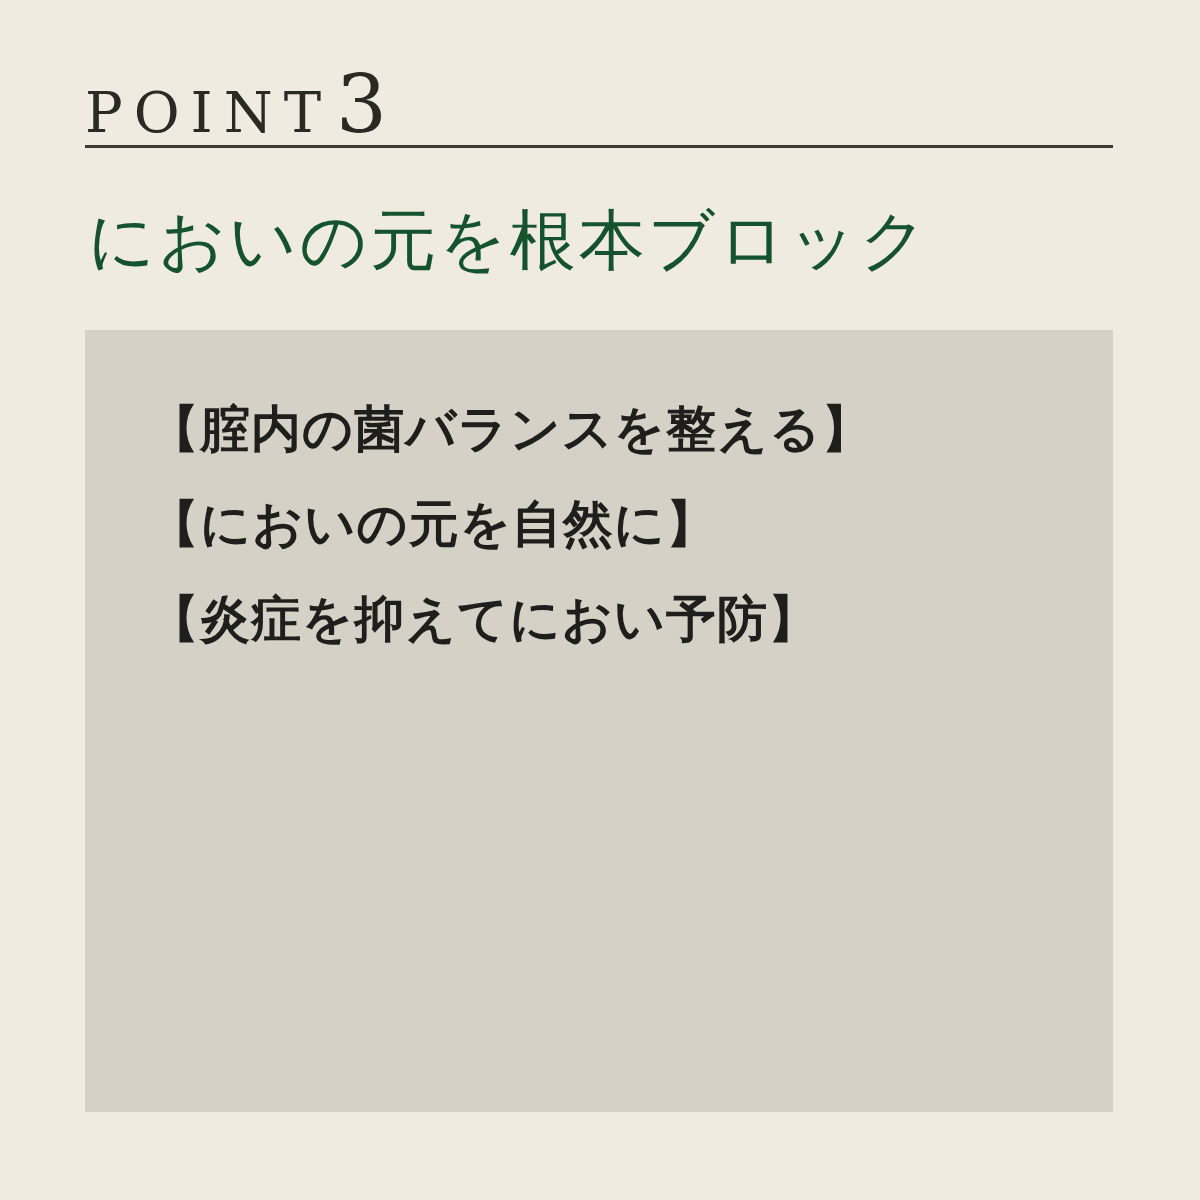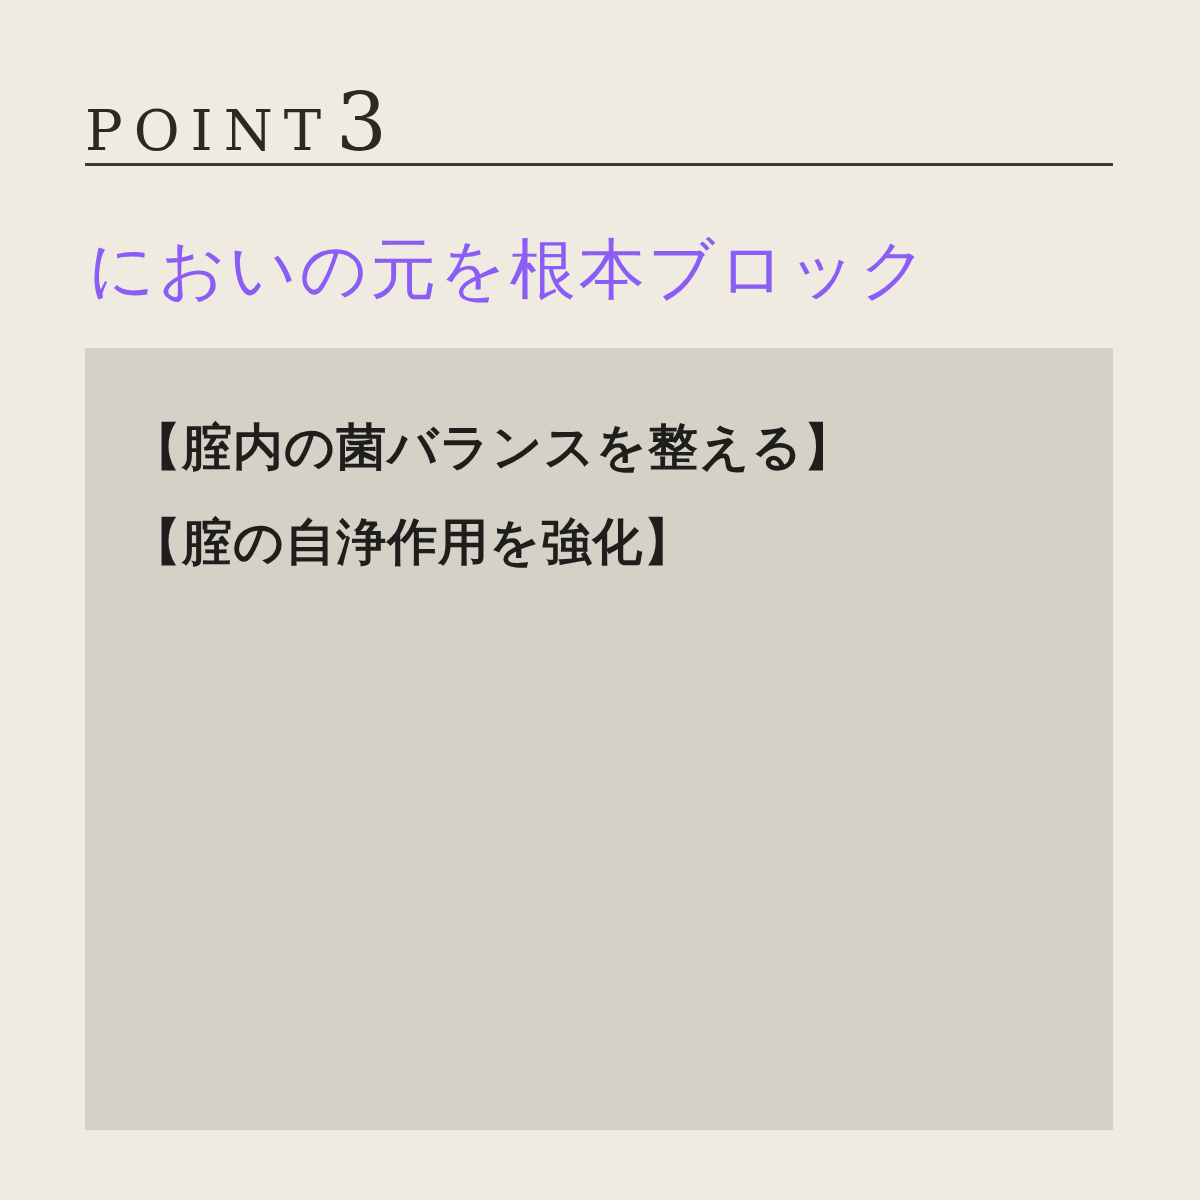--- a/index.html
+++ b/index.html
@@ -10,21 +10,20 @@
     width: 1200px;
     height: 1200px;
     position: relative;
     background: #efebe0;
     overflow: hidden;
     font-family: "Liberation Sans", sans-serif;
   }
   .canvas {
     position: absolute;
     inset: 0;
-    margin-top: 18px;
   }
 
   
   .point-header {
     position: absolute;
     left: 85px;
     top: 58px;
     display: flex;
     align-items: baseline;
     color: #2a2923;
@@ -46,41 +45,41 @@
     top: 145px;
     width: 1028px;
     height: 3px;
     background: #3b3931;
   }
 
   
   .main-title {
     position: absolute;
     left: 88px;
-    top: 214px;
+    top: 198px;
     width: 1060px;
-    font-family: Liberation Mono, monospace;
+    font-family: Liberation Serif, serif;
     font-size: 66px;
     font-weight: 500;
     letter-spacing: 3px;
-    color: #8b5cf6;
+    color: #14532d;
     line-height: 1.3;
     white-space: nowrap;
   }
 
   
   .content-box {
     position: absolute;
     left: 85px;
     top: 330px;
     width: 1028px;
     height: 782px;
     background: #d6d1c6;
     box-sizing: border-box;
-    padding: 52px 55px 0 46px;
+    padding: 52px 55px 0 64px;
   }
   .line {
     line-height: 95px;
     white-space: nowrap;
   }
   .section-heading {
     font-size: 50px;
     font-weight: 700;
     letter-spacing: 1px;
     color: #1e1e1c;
@@ -104,18 +103,19 @@
   </div>
 
   <div class="header-rule"></div>
 
   <div class="main-title">においの元を根本ブロック</div>
 
   <div class="content-box">
 
     <div class="line section-heading">【腟内の菌バランスを整える】</div>
 
-    <div class="line section-heading">【腟の自浄作用を強化】</div>
+    <div class="line section-heading">【においの元を自然に】</div>
 
+    <div class="line section-heading">【炎症を抑えてにおい予防】</div>
 
   </div>
 
 </div>
 
 </body></html>

